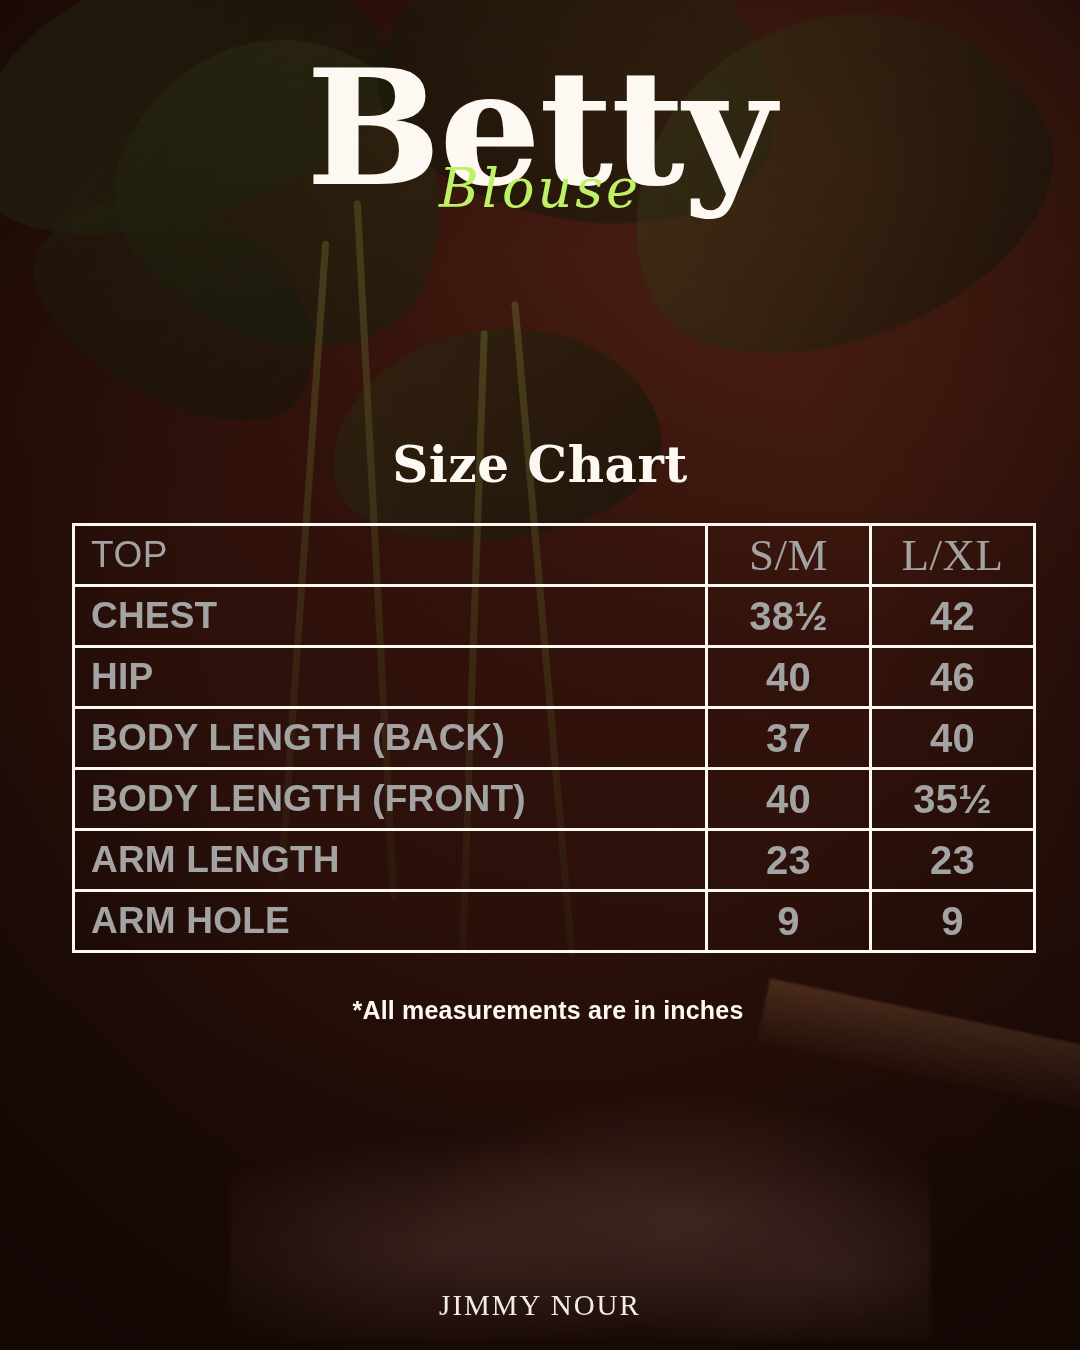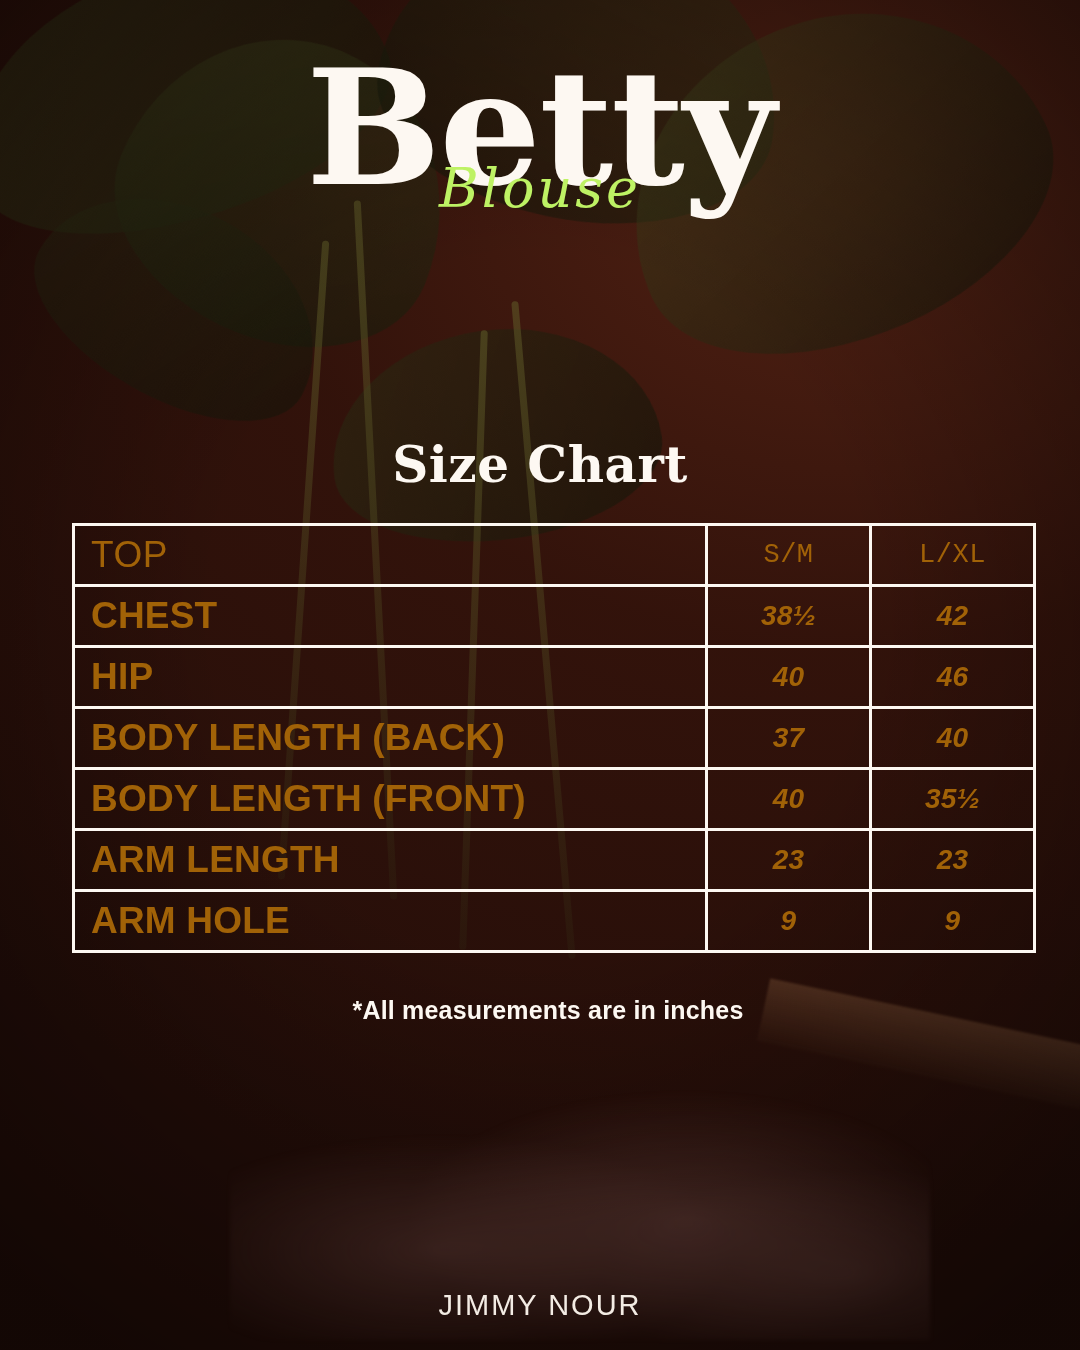--- a/index.html
+++ b/index.html
@@ -135,71 +135,71 @@
   .table-wrap {
     position: absolute;
     left: 72px;
     top: 523px;
     width: 936px;
   }
 
   table.size-chart {
     width: 100%;
     border-collapse: collapse;
-    color: #a16207;
+    color: #a3a3a3;
     table-layout: fixed;
   }
   table.size-chart th,
   table.size-chart td {
     border: 3px solid #fdf8f2;
     padding: 0;
     height: 58px;
     vertical-align: middle;
   }
   .col-label { width: 614px; text-align: left; padding-left: 16px !important; }
   .col-val   { width: 161px; text-align: center; }
 
   thead th {
-    font-size: 27px;
+    font-size: 45px;
     font-weight: 400;
-    font-family: Liberation Mono, monospace;
+    font-family: Liberation Serif, serif;
     letter-spacing: 0.5px;
   }
   thead th.col-label { font-family: "Liberation Sans", sans-serif; font-weight: 400; font-size: 37px; }
   thead th { border-top: 3px solid #fdf8f2; }
   thead th.col-label { border-right: 0; border-left: 3px solid #fdf8f2; }
   thead th.hdr-sm { border-left: 3px solid #fdf8f2; }
 
   tbody td {
     font-size: 37px;
     font-weight: bold;
     letter-spacing: 0.2px;
   }
-  tbody td.col-val { font-size: 28px; font-style: italic; }
+  tbody td.col-val { font-size: 40px; }
 
   .footnote {
     position: absolute;
     left: 0;
     right: 0;
     top: 996px;
     text-align: center;
     font-size: 25px;
     font-weight: bold;
     color: #fdf8f2;
     letter-spacing: 0.2px;
     padding-left: 16px;
   }
 
   .footer-logo {
     position: absolute;
     left: 0;
     right: 0;
     bottom: 28px;
     text-align: center;
-    font-family: Liberation Sans, sans-serif;
+    font-family: Liberation Serif, serif;
     font-size: 29px;
     letter-spacing: 2px;
     color: #f3ece4;
   }
 </style>
 </head>
 <body>
 
 <div class="page">
 

